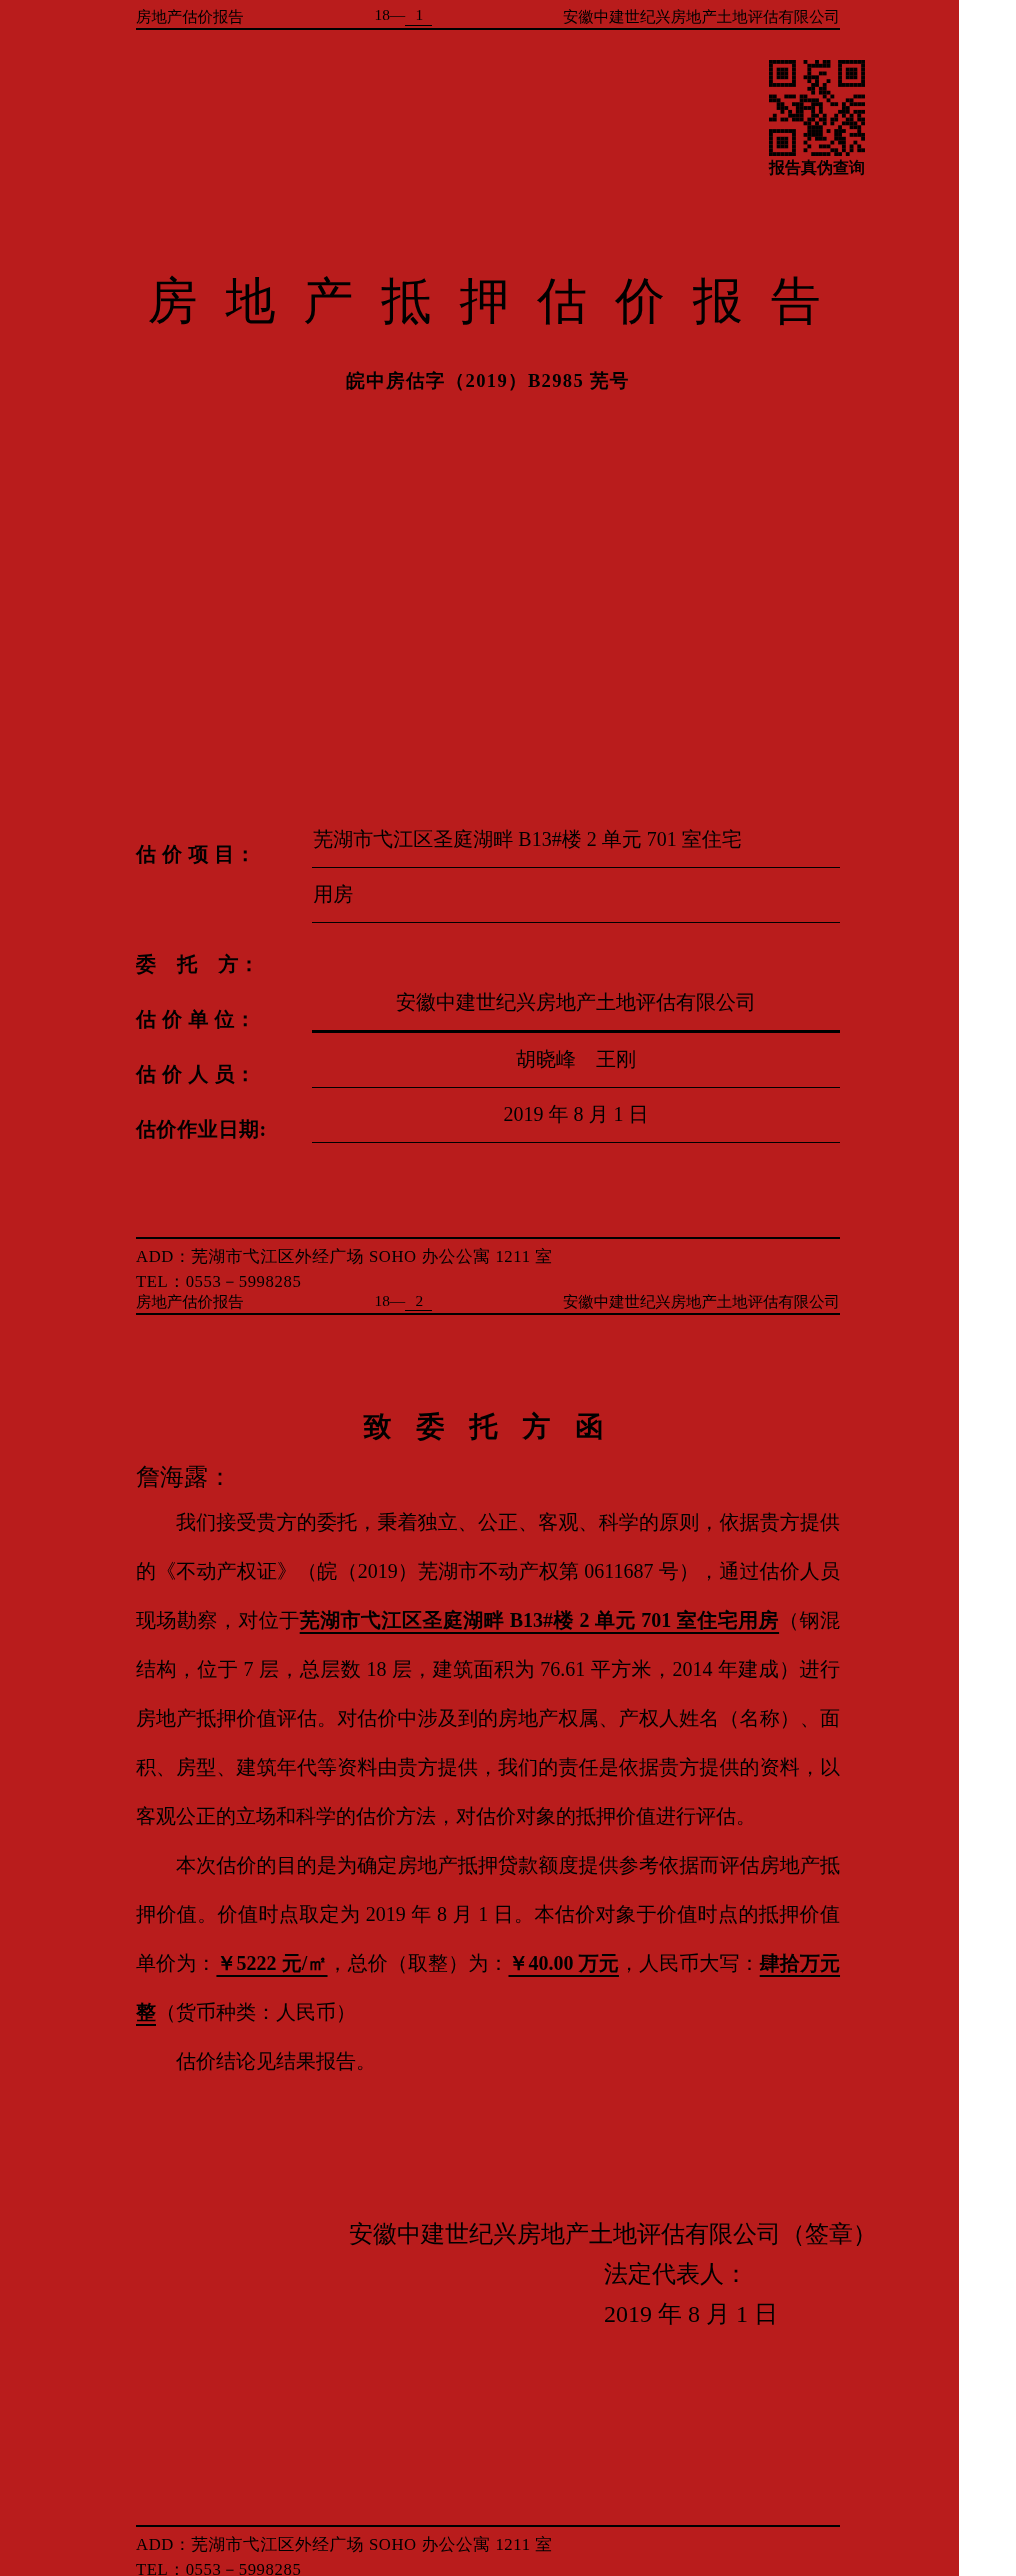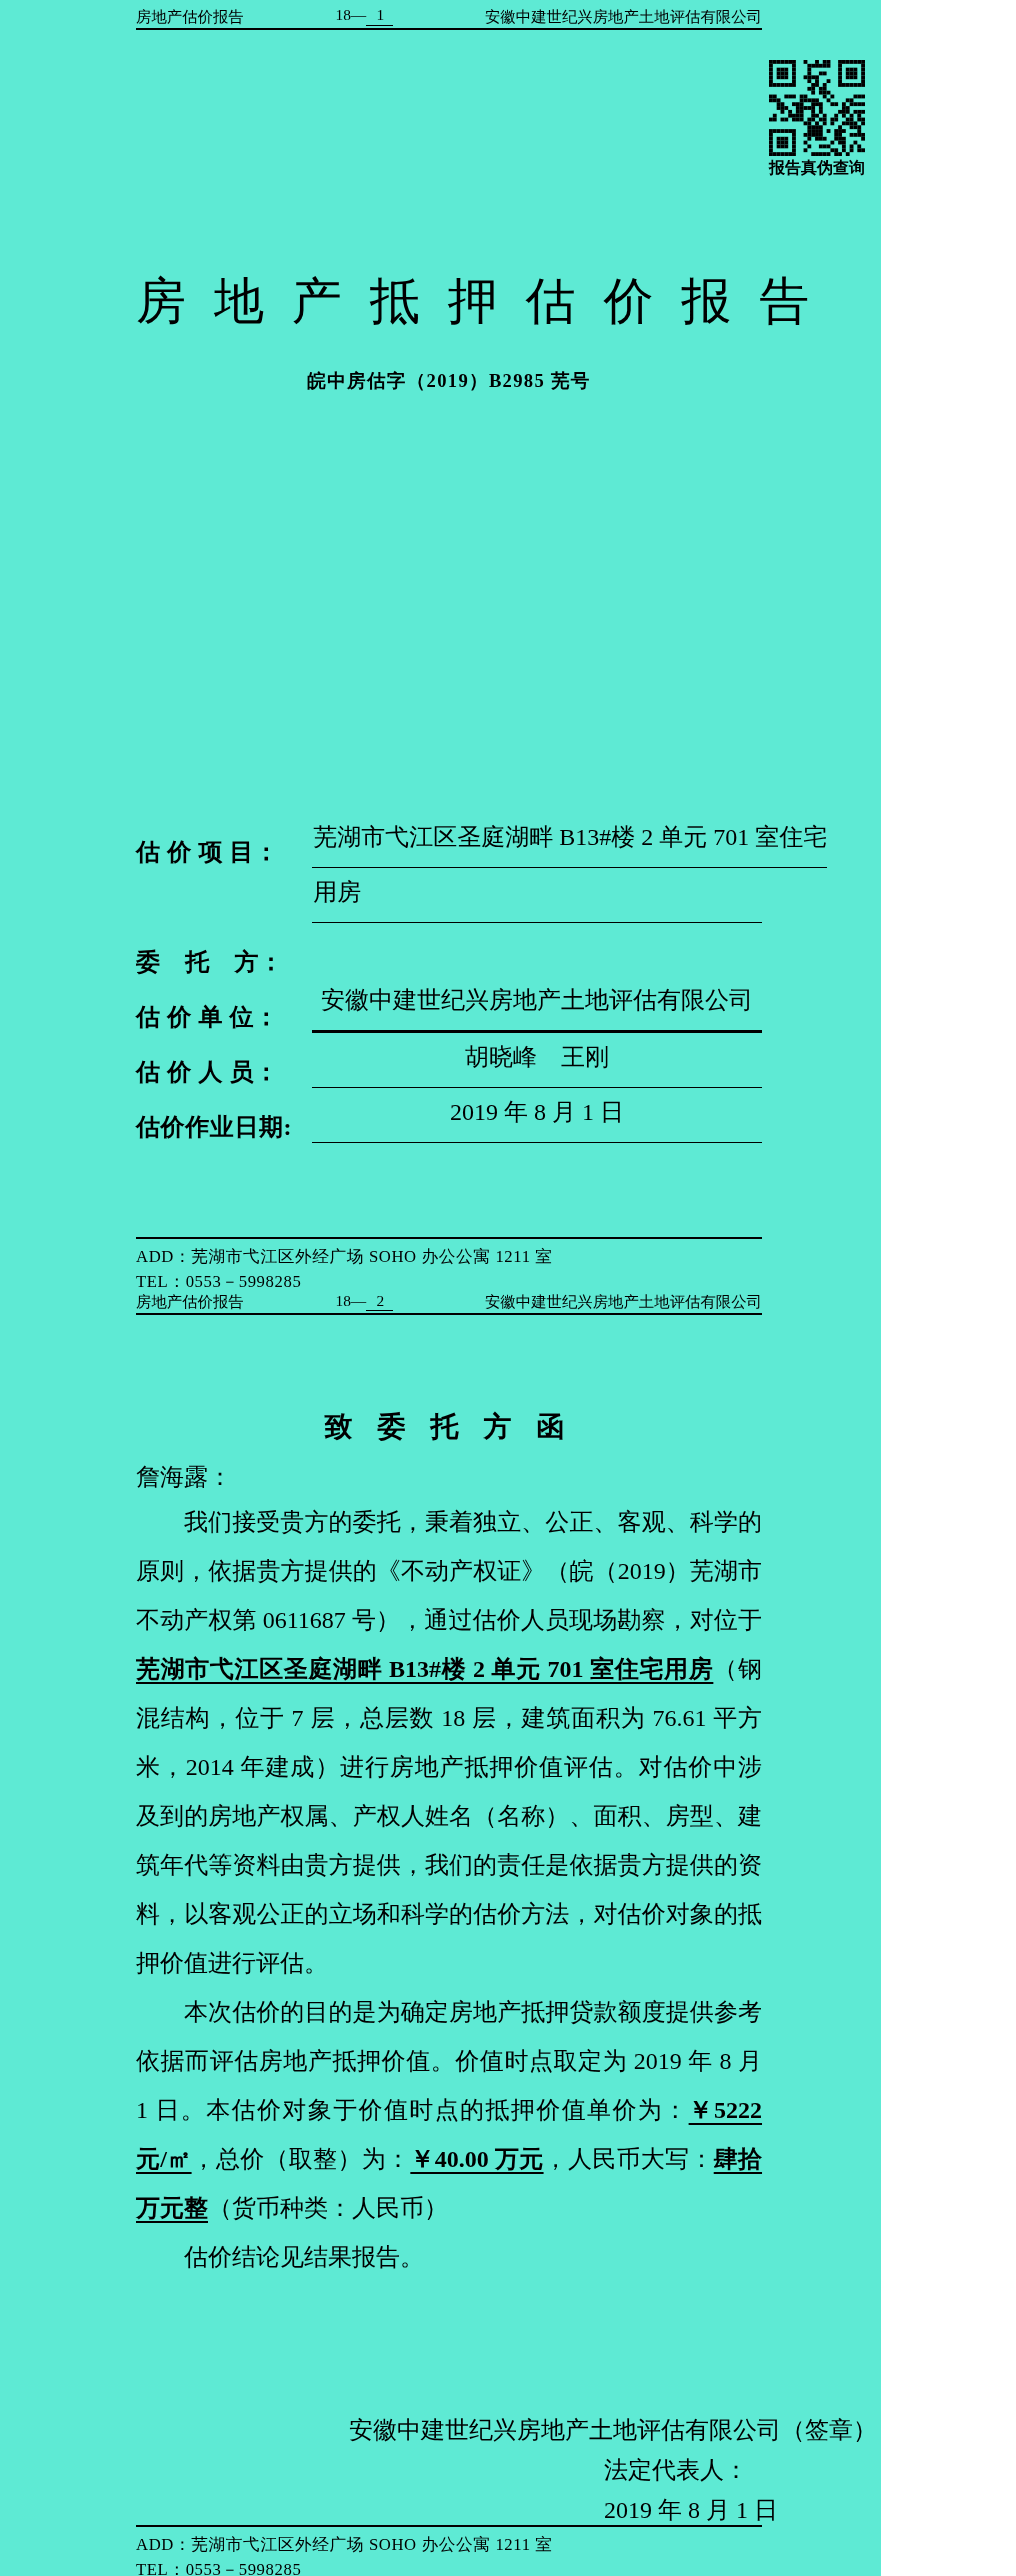--- a/index.html
+++ b/index.html
@@ -1,21 +1,21 @@
 <!DOCTYPE html>
 <html style="font-size:10.3px"><head>
 <meta charset="utf-8">
 <style>
   html,body{margin:0;padding:0;background:#fff;}
   body{
     width:1017px;height:2576px;overflow:hidden;color:#000;
     font-family:"Liberation Serif","DejaVu Serif",serif;
     -webkit-font-smoothing:antialiased;
   }
-  .page{position:relative;width:881px;height:1288px;overflow:hidden;background:#5eead4;}
+  .page{position:relative;width:959px;height:1288px;overflow:hidden;background:#b91c1c;}
   .content{padding-left:136px;padding-right:119px;}
 
   
   .hdr-row{display:flex;justify-content:space-between;align-items:flex-end;
            font-size:15.4px;line-height:19px;}
   .pg1 .hdr-row{padding-top:5.1px;}
   .pg2 .hdr-row{padding-top:2.6px;}
   .hdr-center{white-space:pre;}
   .pgnum{display:inline-block;border-bottom:1.9px solid #000;padding:0 9px 0.6px 10.3px;}
   .hdr-rule{border-bottom:2.6px solid #000;margin-top:1.9px;}
@@ -26,41 +26,41 @@
   .qr-wrap svg rect{fill:#000;}
   .qr-caption{font-size:16px;font-weight:bold;margin-top:1.9px;white-space:nowrap;
               font-family:"Liberation Sans","DejaVu Sans",sans-serif;
               font-family:"Liberation Serif","DejaVu Serif",serif;}
 
   
   .cover-title{margin-top:242px;text-align:center;font-size:50px;font-weight:normal;
                letter-spacing:7.7px;line-height:59px;white-space:nowrap;}
   .report-no{margin-top:37px;text-align:center;font-size:18.6px;font-weight:bold;letter-spacing:1.3px;}
 
-  .fields{margin-top:442px;font-size:24px;}
+  .fields{margin-top:442px;font-size:20px;}
   .f-row{display:flex;align-items:flex-end;height:32px;margin-bottom:23px;}
   .f-label{font-weight:bold;white-space:pre;min-width:176px;letter-spacing:0.6px;}
   .f-line{flex:1;text-align:center;padding-bottom:14px;white-space:nowrap;}
   .f-left{text-align:left;padding-left:1.3px;}
   .f-indent{min-width:176px;}
   .u3{border-bottom:1.9px solid #000;}
   .u2{border-bottom:1.3px solid #000;}
   .u5{border-bottom:3.2px solid #000;}
 
   
   .ftr{position:absolute;top:1237px;left:136px;right:119px;}
   .ftr-rule{border-bottom:2.6px solid #000;}
   .ftr-line{font-size:16.7px;line-height:19px;margin-top:7.7px;letter-spacing:0.6px;white-space:nowrap;}
   .ftr-line + .ftr-line{margin-top:6.4px;}
 
   
   .letter-title{margin-top:92px;text-align:center;font-size:28px;font-weight:bold;
                 letter-spacing:9px;line-height:40px;white-space:nowrap;}
   .salutation{margin-top:14px;font-size:24px;line-height:33px;}
-  .body-text{margin-top:3.8px;font-size:24px;line-height:49px;text-align:justify;}
+  .body-text{margin-top:3.8px;font-size:20px;line-height:49px;text-align:justify;}
   .body-text p{margin:0;text-indent:2em;}
   .bu{font-weight:bold;text-decoration:underline;text-decoration-thickness:1.9px;text-underline-offset:5.1px;}
 
   .closing{margin-top:128px;font-size:24px;line-height:40px;}
   .close-company{margin-left:213px;white-space:nowrap;}
   .close-rep{margin-left:468px;white-space:nowrap;}
   .close-date{margin-left:468px;white-space:nowrap;}
 </style>
 </head>
 <body>

